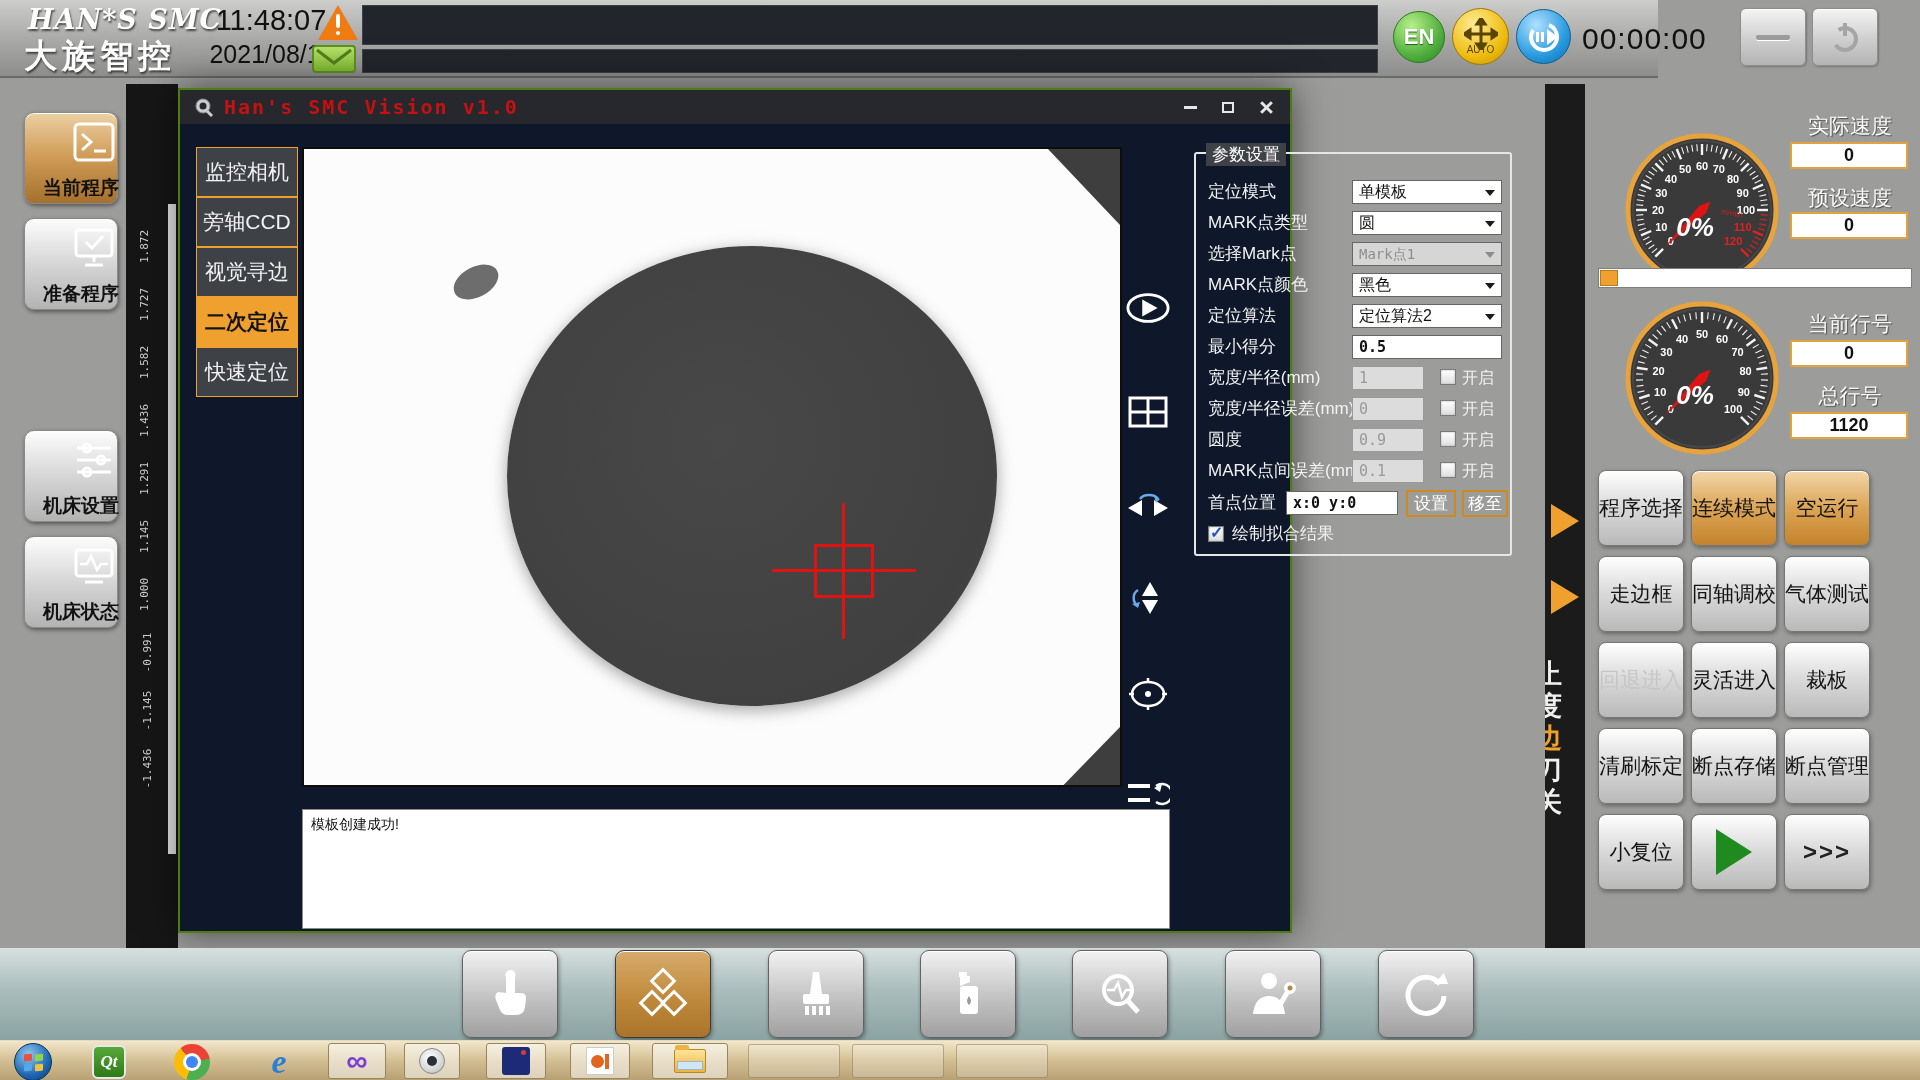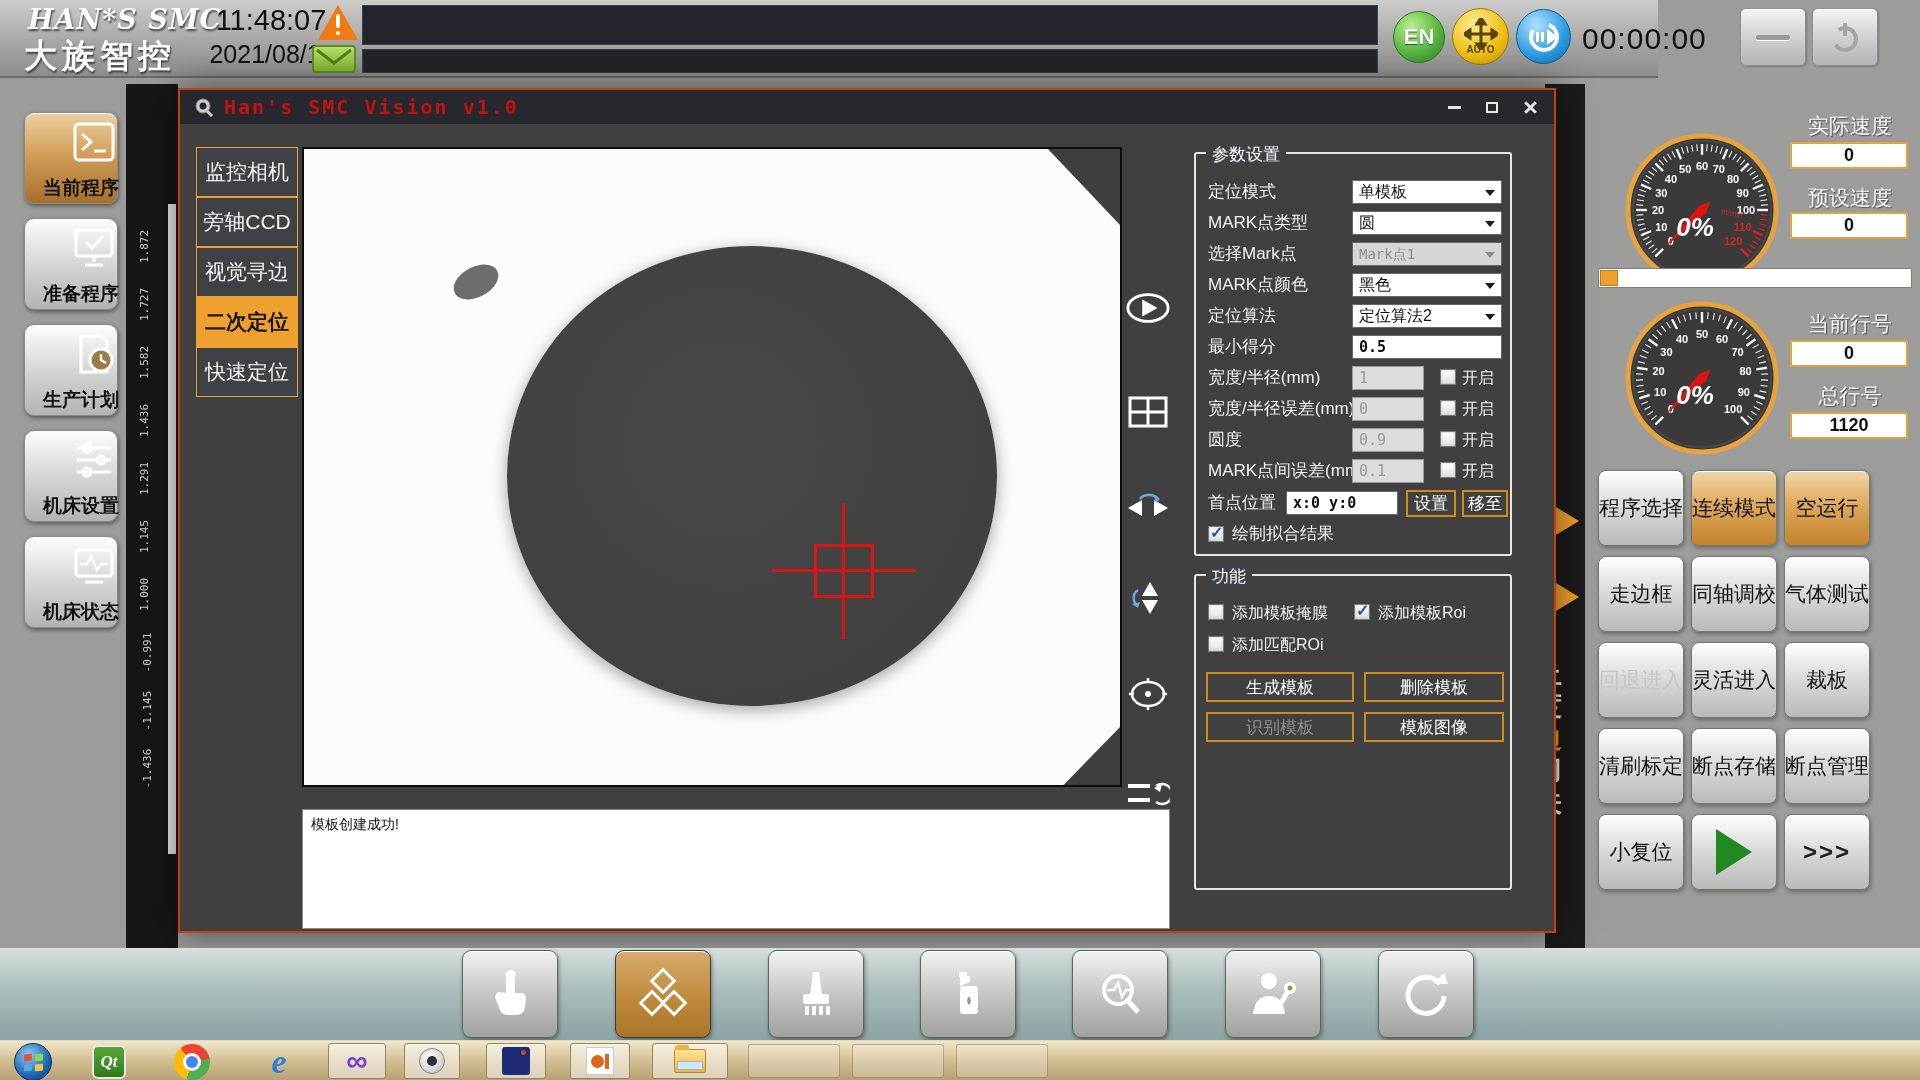--- a/index.html
+++ b/index.html
@@ -23,21 +23,21 @@
   .envl{position:absolute;left:312px;top:45px;width:44px;height:28px;border-radius:4px;
         background:linear-gradient(#b5e06a,#7cb830);border:2px solid #5e8f1f}
   .msgbar{position:absolute;background:#22252b;border:1px solid #3c4047}
   .roundbtn{position:absolute;border-radius:50%;cursor:pointer;display:flex;align-items:center;justify-content:center}
   #en-btn{left:1393px;top:11px;width:52px;height:52px;
           background:radial-gradient(circle at 35% 28%,#b8f08a,#4fae3c 62%,#2e8426);border:1px solid #2a7a22;
           color:#fff;font-weight:bold;font-size:22px;text-shadow:0 1px 1px #1e5c18}
   #auto-btn{left:1452px;top:8px;width:57px;height:57px;
           background:radial-gradient(circle at 38% 28%,#ffeb96,#eebc0e 62%,#c08f00);border:1px solid #a07800;
           flex-direction:column}
-  #auto-btn .auto-t{font-size:10px;font-weight:bold;color:#5a4500;margin-top:-6px}
+  #auto-btn .auto-t{font-size:10px;font-weight:normal;color:#5a4500;margin-top:-6px}
   #loop-btn{left:1516px;top:9px;width:55px;height:55px;
           background:radial-gradient(circle at 36% 28%,#aee0ff,#2b9be0 60%,#0b6dad);border:1px solid #0a5e94}
   #timer{position:absolute;left:1582px;top:22px;font-size:30px;color:#111;letter-spacing:1px}
   .sysbtn{position:absolute;top:8px;width:66px;height:58px;border-radius:6px;border:1px solid #8e8e8e;
           background:linear-gradient(#f4f4f4,#cecece 55%,#b4b4b4);box-shadow:inset 0 1px 0 #fff,1px 1px 2px #777;
           display:flex;align-items:center;justify-content:center;cursor:pointer}
   .minbar{width:34px;height:5px;background:#9b9b9b;border-radius:2px;box-shadow:0 1px 0 #fff}
 
   
   .sbtn{position:absolute;left:24px;width:94px;height:92px;border-radius:10px;border:1px solid #898989;
@@ -49,22 +49,22 @@
 
   
   #ruler-strip{position:absolute;left:126px;top:84px;width:52px;height:866px;background:#161616;overflow:hidden}
   #ruler-strip .lightcol{position:absolute;left:42px;top:120px;width:8px;height:650px;background:#e9e9e9}
   .rlbl{position:absolute;left:2px;color:#cfcfcf;font:11px "DejaVu Sans Mono",monospace;transform:rotate(-90deg);transform-origin:center}
   #occl-strip{position:absolute;left:1545px;top:84px;width:40px;height:866px;background:#1b1b1b;overflow:hidden}
   .otri{position:absolute;left:6px;width:0;height:0;border-top:17px solid transparent;border-bottom:17px solid transparent;border-left:28px solid #efa02e}
   .ochar{position:absolute;left:-10px;font-size:27px;color:#f0f0f0;font-weight:bold}
 
   
-  #dialog{position:absolute;left:178px;top:88px;width:1378px;height:845px;background:#404040;
-          border:2px solid #c2410c;box-shadow:0 0 34px rgba(0,0,0,.55)}
+  #dialog{position:absolute;left:178px;top:88px;width:1114px;height:845px;background:#0f172a;
+          border:2px solid #4d7c0f;box-shadow:0 0 34px rgba(0,0,0,.55)}
   #dlg-titlebar{position:absolute;left:0;top:0;right:0;height:34px;background:#26282d}
   #dlg-title{position:absolute;left:44px;top:5px;font:bold 20px "DejaVu Sans Mono",monospace;color:#c41111;letter-spacing:2px}
   .wbtn{position:absolute;top:7px;width:28px;height:20px;display:flex;align-items:center;justify-content:center;cursor:pointer}
   .wminbar{width:13px;height:3px;background:#e6e6e6}
   .wmaxbox{width:12px;height:11px;border:2px solid #e6e6e6}
   .wx{position:relative;width:14px;height:14px}
   .wx:before,.wx:after{content:"";position:absolute;left:6px;top:0;width:3px;height:15px;background:#e6e6e6}
   .wx:before{transform:rotate(45deg)}.wx:after{transform:rotate(-45deg)}
 
   .tabbtn{position:absolute;left:16px;width:102px;height:50px;border:1px solid #efa02e;background:#3e4146;
@@ -229,28 +229,20 @@
   </div>
   <div class="sbtn" style="top:218px">
     <svg width="46" height="48" viewBox="0 0 46 48">
       <rect x="5" y="6" width="36" height="26" rx="3" fill="none" stroke="#fff" stroke-width="3"></rect>
       <polyline points="15,18 21,24 32,12" fill="none" stroke="#fff" stroke-width="3"></polyline>
       <line x1="23" y1="32" x2="23" y2="38" stroke="#fff" stroke-width="3"></line>
       <line x1="14" y1="41" x2="32" y2="41" stroke="#fff" stroke-width="3"></line>
     </svg>
     <div class="slabel">准备程序</div>
   </div>
-  <div class="sbtn" style="top:324px">
-    <svg width="46" height="48" viewBox="0 0 46 48">
-      <path d="M10 6 h20 l6 6 v30 h-26 z" fill="none" stroke="#fff" stroke-width="3"></path>
-      <circle cx="30" cy="30" r="11" fill="#9c7a43" stroke="#fff" stroke-width="3"></circle>
-      <polyline points="30,24 30,30 35,33" fill="none" stroke="#fff" stroke-width="2.5"></polyline>
-    </svg>
-    <div class="slabel">生产计划</div>
-  </div>
   <div class="sbtn" style="top:430px">
     <svg width="46" height="48" viewBox="0 0 46 48">
       <g stroke="#fff" stroke-width="3" fill="none">
         <line x1="6" y1="12" x2="40" y2="12"></line>
           <circle cx="16" cy="12" r="4"></circle>
         <line x1="6" y1="24" x2="40" y2="24"></line>
           <circle cx="30" cy="24" r="4"></circle>
         <line x1="6" y1="36" x2="40" y2="36"></line>
           <circle cx="16" cy="36" r="4"></circle>
       </g>
@@ -421,35 +413,20 @@
 
       <div class="plabel" style="left:12px;top:337px">首点位置</div>
       <div class="inp" style="left:90px;top:337px;width:112px">x:0 y:0</div>
       <div class="obtn" style="left:210px;top:336px;width:50px;height:27px">设置</div>
       <div class="obtn" style="left:266px;top:336px;width:46px;height:27px">移至</div>
 
       <div class="cb checked" style="left:12px;top:372px"></div>
       <div class="cblabel" style="left:36px;top:371px;font-size:17px">绘制拟合结果</div>
     </div>
 
-    <div class="fieldset" style="left:1014px;top:484px;width:318px;height:316px">
-      <span class="legend">功能</span>
-
-      <div class="cb" style="left:12px;top:28px"></div>
-      <div class="cblabel" style="left:36px;top:28px">添加模板掩膜</div>
-      <div class="cb checked" style="left:158px;top:28px"></div>
-      <div class="cblabel" style="left:182px;top:28px">添加模板Roi</div>
-      <div class="cb" style="left:12px;top:60px"></div>
-      <div class="cblabel" style="left:36px;top:60px">添加匹配ROi</div>
-
-      <div class="obtn" style="left:10px;top:96px;width:148px;height:30px">生成模板</div>
-      <div class="obtn" style="left:168px;top:96px;width:140px;height:30px">删除模板</div>
-      <div class="obtn disabled" style="left:10px;top:136px;width:148px;height:30px">识别模板</div>
-      <div class="obtn" style="left:168px;top:136px;width:140px;height:30px">模板图像</div>
-    </div>
   </div>
 
   <div class="gauge" style="left:1625px;top:133px" id="gauge-speed"><svg width="154" height="154" viewBox="0 0 154 154">
         <circle cx="77" cy="77" r="74" fill="#3a3a3a" stroke="#e8a33d" stroke-width="5"></circle>
         <circle cx="77" cy="77" r="69" fill="none" stroke="#474747" stroke-width="2"></circle>
         <line x1="38.1" y1="115.9" x2="30.3" y2="123.7" stroke="#f2f2f2" stroke-width="2.4"></line>
         <line x1="32.1" y1="115.3" x2="26.8" y2="119.9" stroke="#f2f2f2" stroke-width="1.1"></line>
         <line x1="29.3" y1="111.7" x2="23.6" y2="115.8" stroke="#f2f2f2" stroke-width="1.1"></line>
         <line x1="26.7" y1="107.8" x2="20.7" y2="111.5" stroke="#f2f2f2" stroke-width="1.1"></line>
         <line x1="24.4" y1="103.8" x2="18.2" y2="107.0" stroke="#f2f2f2" stroke-width="1.1"></line>

